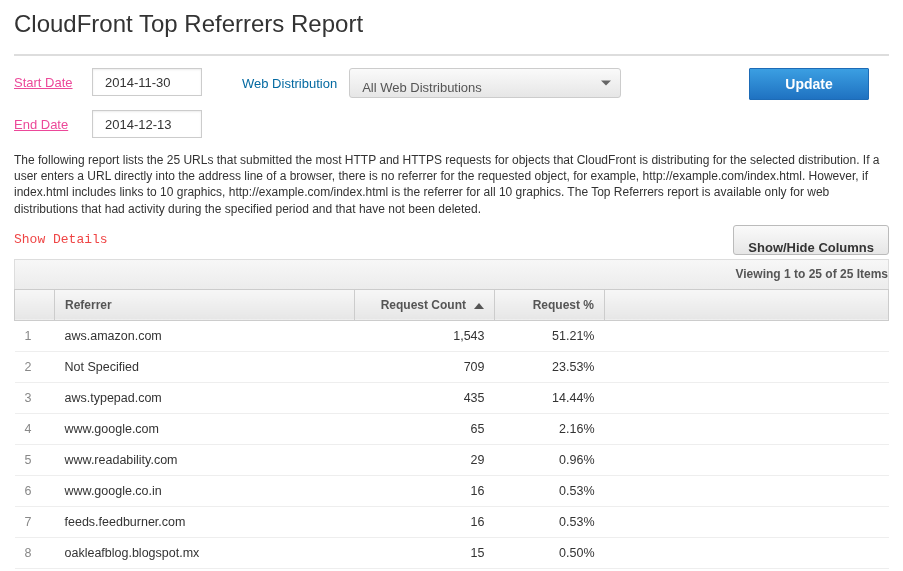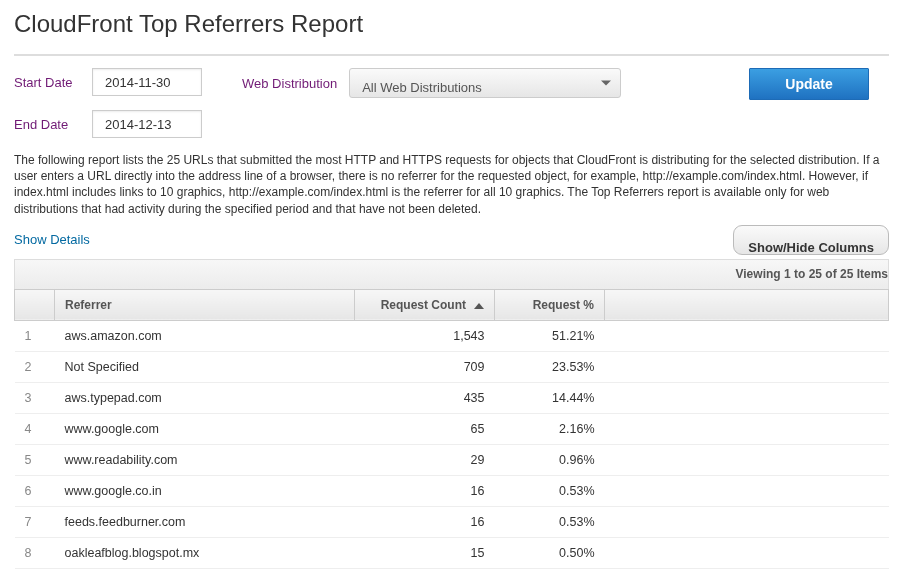--- a/index.html
+++ b/index.html
@@ -2,32 +2,32 @@
 <html><head>
   <meta charset="utf-8">
   <style>
     * { margin: 0; padding: 0; box-sizing: border-box; }
     body { font-family: "Helvetica Neue", Helvetica, Arial, sans-serif; font-size: 13px; color: #333; background: #fff; padding: 10px 14px; width: 903px; }
     h1.page-title { font-size: 24px; font-weight: 400; color: #333; margin-bottom: 16px; }
     .hr { border: none; border-top: 2px solid #ddd; margin-bottom: 12px; }
     .filter-bar { display: flex; align-items: flex-start; gap: 40px; margin-bottom: 14px; }
     .date-col { display: flex; flex-direction: column; gap: 14px; }
     .date-row { display: flex; align-items: center; gap: 10px; }
-    .date-row label { width: 68px; font-size: 13px; color: #701a75; }
+    .date-row label { width: 68px; font-size: 13px; color: #ec4899; text-decoration: underline; }
     .date-input { width: 110px; height: 28px; border: 1px solid #ccc; padding: 0 12px; font-size: 13px; color: #333; background: #fff; box-shadow: inset 0 1px 2px rgba(0,0,0,0.08); }
     .dist-col { display: flex; align-items: center; gap: 12px; }
-    .dist-col label { font-size: 13px; color: #701a75; }
+    .dist-col label { font-size: 13px; color: #0369a1; }
     .select-wrap { position: relative; display: inline-block; }
     .select-btn { width: 272px; height: 30px; border: 1px solid #ccc; background: linear-gradient(to bottom, #fafafa, #e6e6e6); border-radius: 3px; color: #555; font-size: 13px; text-align: left; padding: 8px 28px 0 12px; cursor: pointer; }
     .select-btn::after { content: ""; position: absolute; right: 10px; top: 50%; transform: translateY(-50%); border-left: 5px solid transparent; border-right: 5px solid transparent; border-top: 5px solid #666; }
     .update-btn { margin-left: auto; margin-right: 20px; height: 32px; width: 120px; border: 1px solid #1d6bb6; background: linear-gradient(to bottom, #3b9fe2, #1f72c1); color: #fff; font-weight: bold; font-size: 14px; border-radius: 1px; cursor: pointer; }
     .descr { font-size: 12px; color: #333; line-height: 1.35; margin-bottom: 8px; }
     .toolbar2 { display: flex; align-items: center; margin-bottom: 4px; }
-    .show-details { color: #0369a1; font-size: 13px; text-decoration: none; cursor: pointer; }
-    .showhide-btn { margin-left: auto; height: 30px; padding: 14px 14px; border: 1px solid #bbb; background: linear-gradient(to bottom, #fafafa, #e6e6e6); border-radius: 9px; font-size: 13px; font-weight: bold; color: #333; cursor: pointer; }
+    .show-details { color: #ef4444; font-size: 13px; text-decoration: none; cursor: pointer; font-family: Liberation Mono, monospace; }
+    .showhide-btn { margin-left: auto; height: 30px; padding: 14px 14px; border: 1px solid #bbb; background: linear-gradient(to bottom, #fafafa, #e6e6e6); border-radius: 3px; font-size: 13px; font-weight: bold; color: #333; cursor: pointer; }
     .pager-bar { background: linear-gradient(to bottom, #f7f7f7, #ececec); border: 1px solid #ddd; border-bottom: none; height: 30px; display: flex; align-items: center; justify-content: flex-end; padding: 0 0; font-size: 12px; font-weight: bold; color: #555; }
     table.data { width: 100%; border-collapse: collapse; }
     table.data thead th { background: linear-gradient(to bottom, #f7f7f7, #e6e6e6); border: 1px solid #ccc; font-size: 12px; font-weight: bold; color: #555; text-align: left; padding: 8px 10px; position: relative; }
     table.data thead th.num { text-align: right; }
     table.data thead th.row-num { width: 34px; }
     table.data thead th.sort-col::after { content: ""; display: inline-block; margin-left: 8px; border-left: 5px solid transparent; border-right: 5px solid transparent; border-bottom: 6px solid #555; vertical-align: middle; }
     table.data tbody td { border-bottom: 1px solid #eee; padding: 8px 10px; font-size: 12.5px; color: #333; }
     table.data tbody td.row-num { color: #888; text-align: left; width: 34px; }
     table.data tbody td.num { text-align: right; }
     col.c-idx { width: 40px; }

